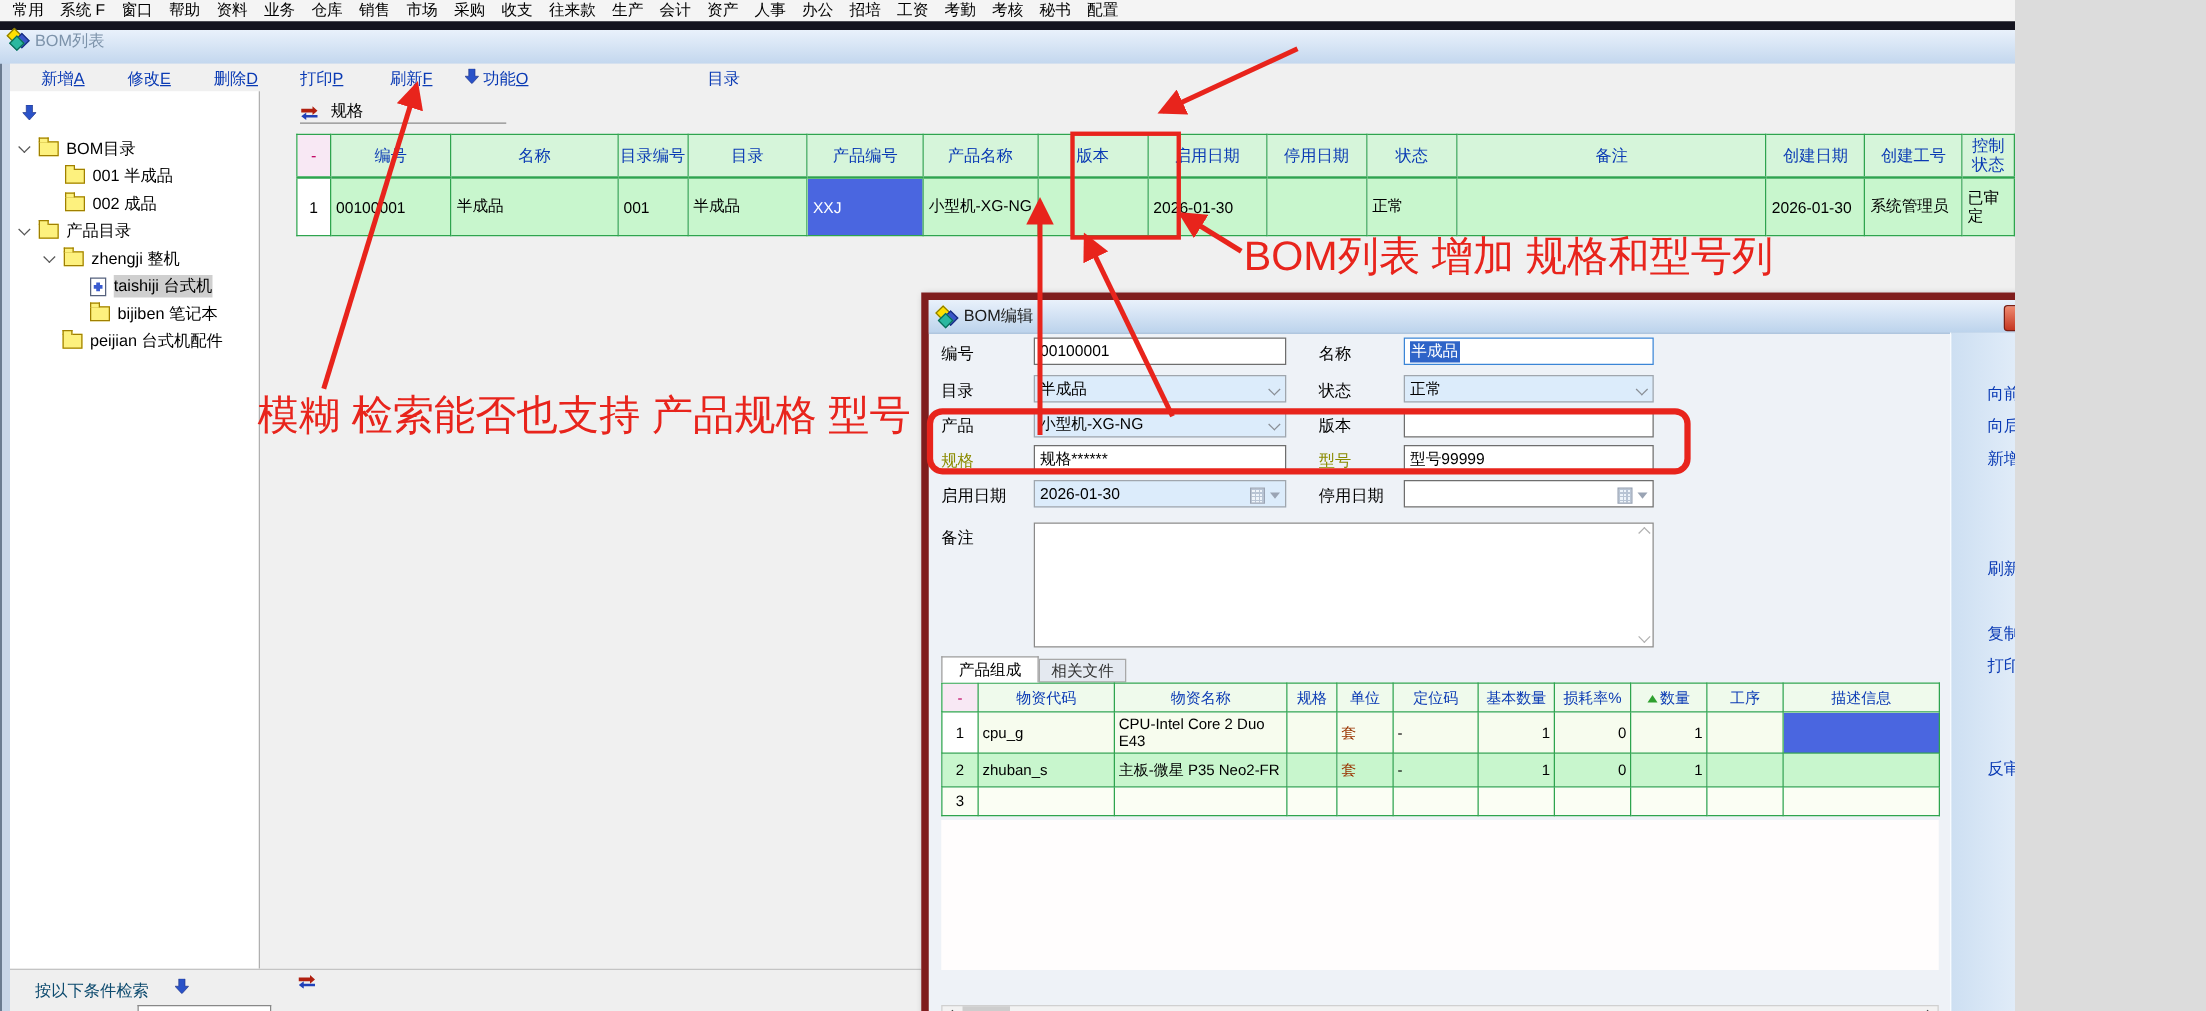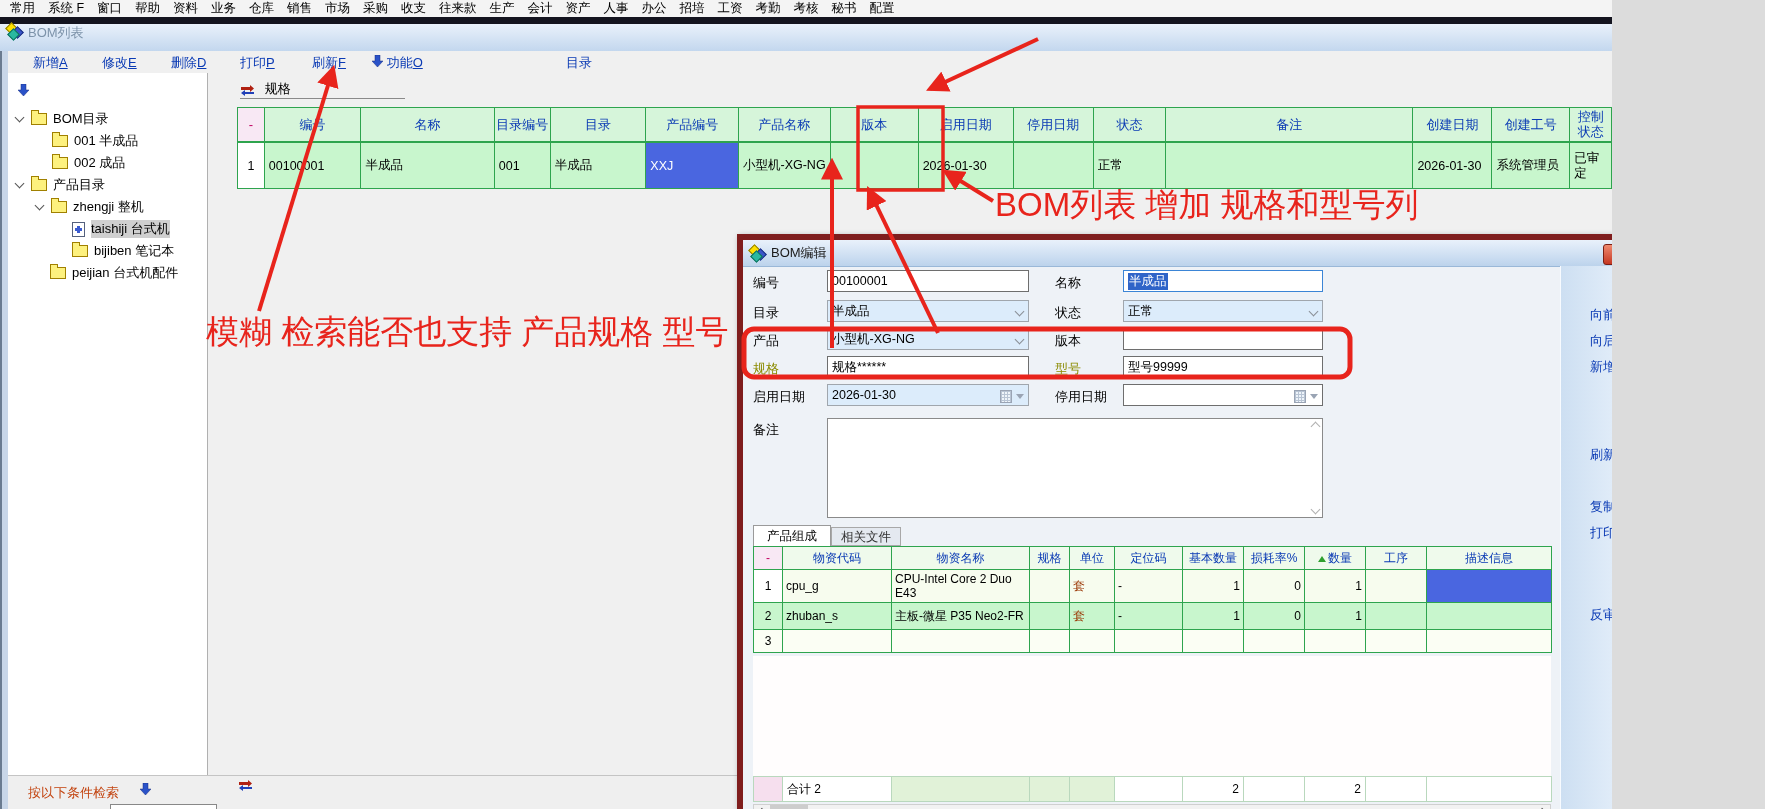--- a/index.html
+++ b/index.html
@@ -1,19 +1,19 @@
 <!DOCTYPE html>
 <html><head>
 <meta charset="utf-8">
 <style>
   html,body{margin:0;padding:0;background:#dcdcdc;}
   body{font-family:"Liberation Sans","DejaVu Sans",sans-serif;font-size:13px;color:#000;}
   #root{position:relative;width:1612px;height:809px;background:#f0f0f0;overflow:hidden;}
   .abs{position:absolute;}
-  .navy{color:#c2410c;}
+  .navy{color:#0c4a6e;}
   .key{text-decoration:underline;}
   
   .menubar{left:0;top:0;width:1765px;height:17px;background:#f4f4f4;display:flex;align-items:center;gap:13px;padding-left:10px;box-sizing:border-box;font-size:12.5px;}
   .menubar span{cursor:default;white-space:nowrap;}
   .darkstrip{left:0;top:17px;width:1765px;height:7px;background:#14141f;}
   
   .win-left-border{left:0;top:24px;width:8px;height:785px;background:linear-gradient(to right,#6a7b90 0px,#6a7b90 2px,#c8d6e8 2px);}
   .titlebar{left:0;top:24px;width:1757px;height:27px;background:linear-gradient(#e9f1fb,#c3d7ee);display:flex;align-items:flex-start;}
   .titlebar .t{color:#7d93aa;margin-left:6px;}
   .toolbar{left:8px;top:51px;width:1757px;height:22px;background:#f0f0f0;}
@@ -410,50 +410,20 @@
         <td></td>
         <td></td>
         <td></td>
         <td></td>
       </tr>
     </tbody>
       </table>
 
     <div style="position:absolute;left:10px;top:416px;width:798px;height:120px;background:#fffdfd;"></div>
 
-    <table class="sumtable">
-      <colgroup>
-          <col style="width:29px">
-          <col style="width:109px">
-          <col style="width:138px">
-          <col style="width:40px">
-          <col style="width:45px">
-          <col style="width:68px">
-          <col style="width:61px">
-          <col style="width:61px">
-          <col style="width:61px">
-          <col style="width:61px">
-          <col style="width:125px">
-        </colgroup>
-      <tbody>
-          <tr>
-        <td class="pink"></td>
-        <td>合计 2</td>
-        <td class="green"></td>
-        <td class="green"></td>
-        <td class="green"></td>
-        <td></td>
-        <td class="num">2</td>
-        <td></td>
-        <td class="num">2</td>
-        <td></td>
-        <td></td>
-      </tr>
-    </tbody>
-      </table>
 
     <div class="hscroll">
       <span class="chev-l"></span>
       <div class="thumb"></div>
       <span class="chev-r"></span>
     </div>
     <div class="dlg-bottom"></div>
 
     <div class="sidepanel">
       <span class="sbtn" style="top:40px;"><span>向前</span><span class="key">L</span></span>

